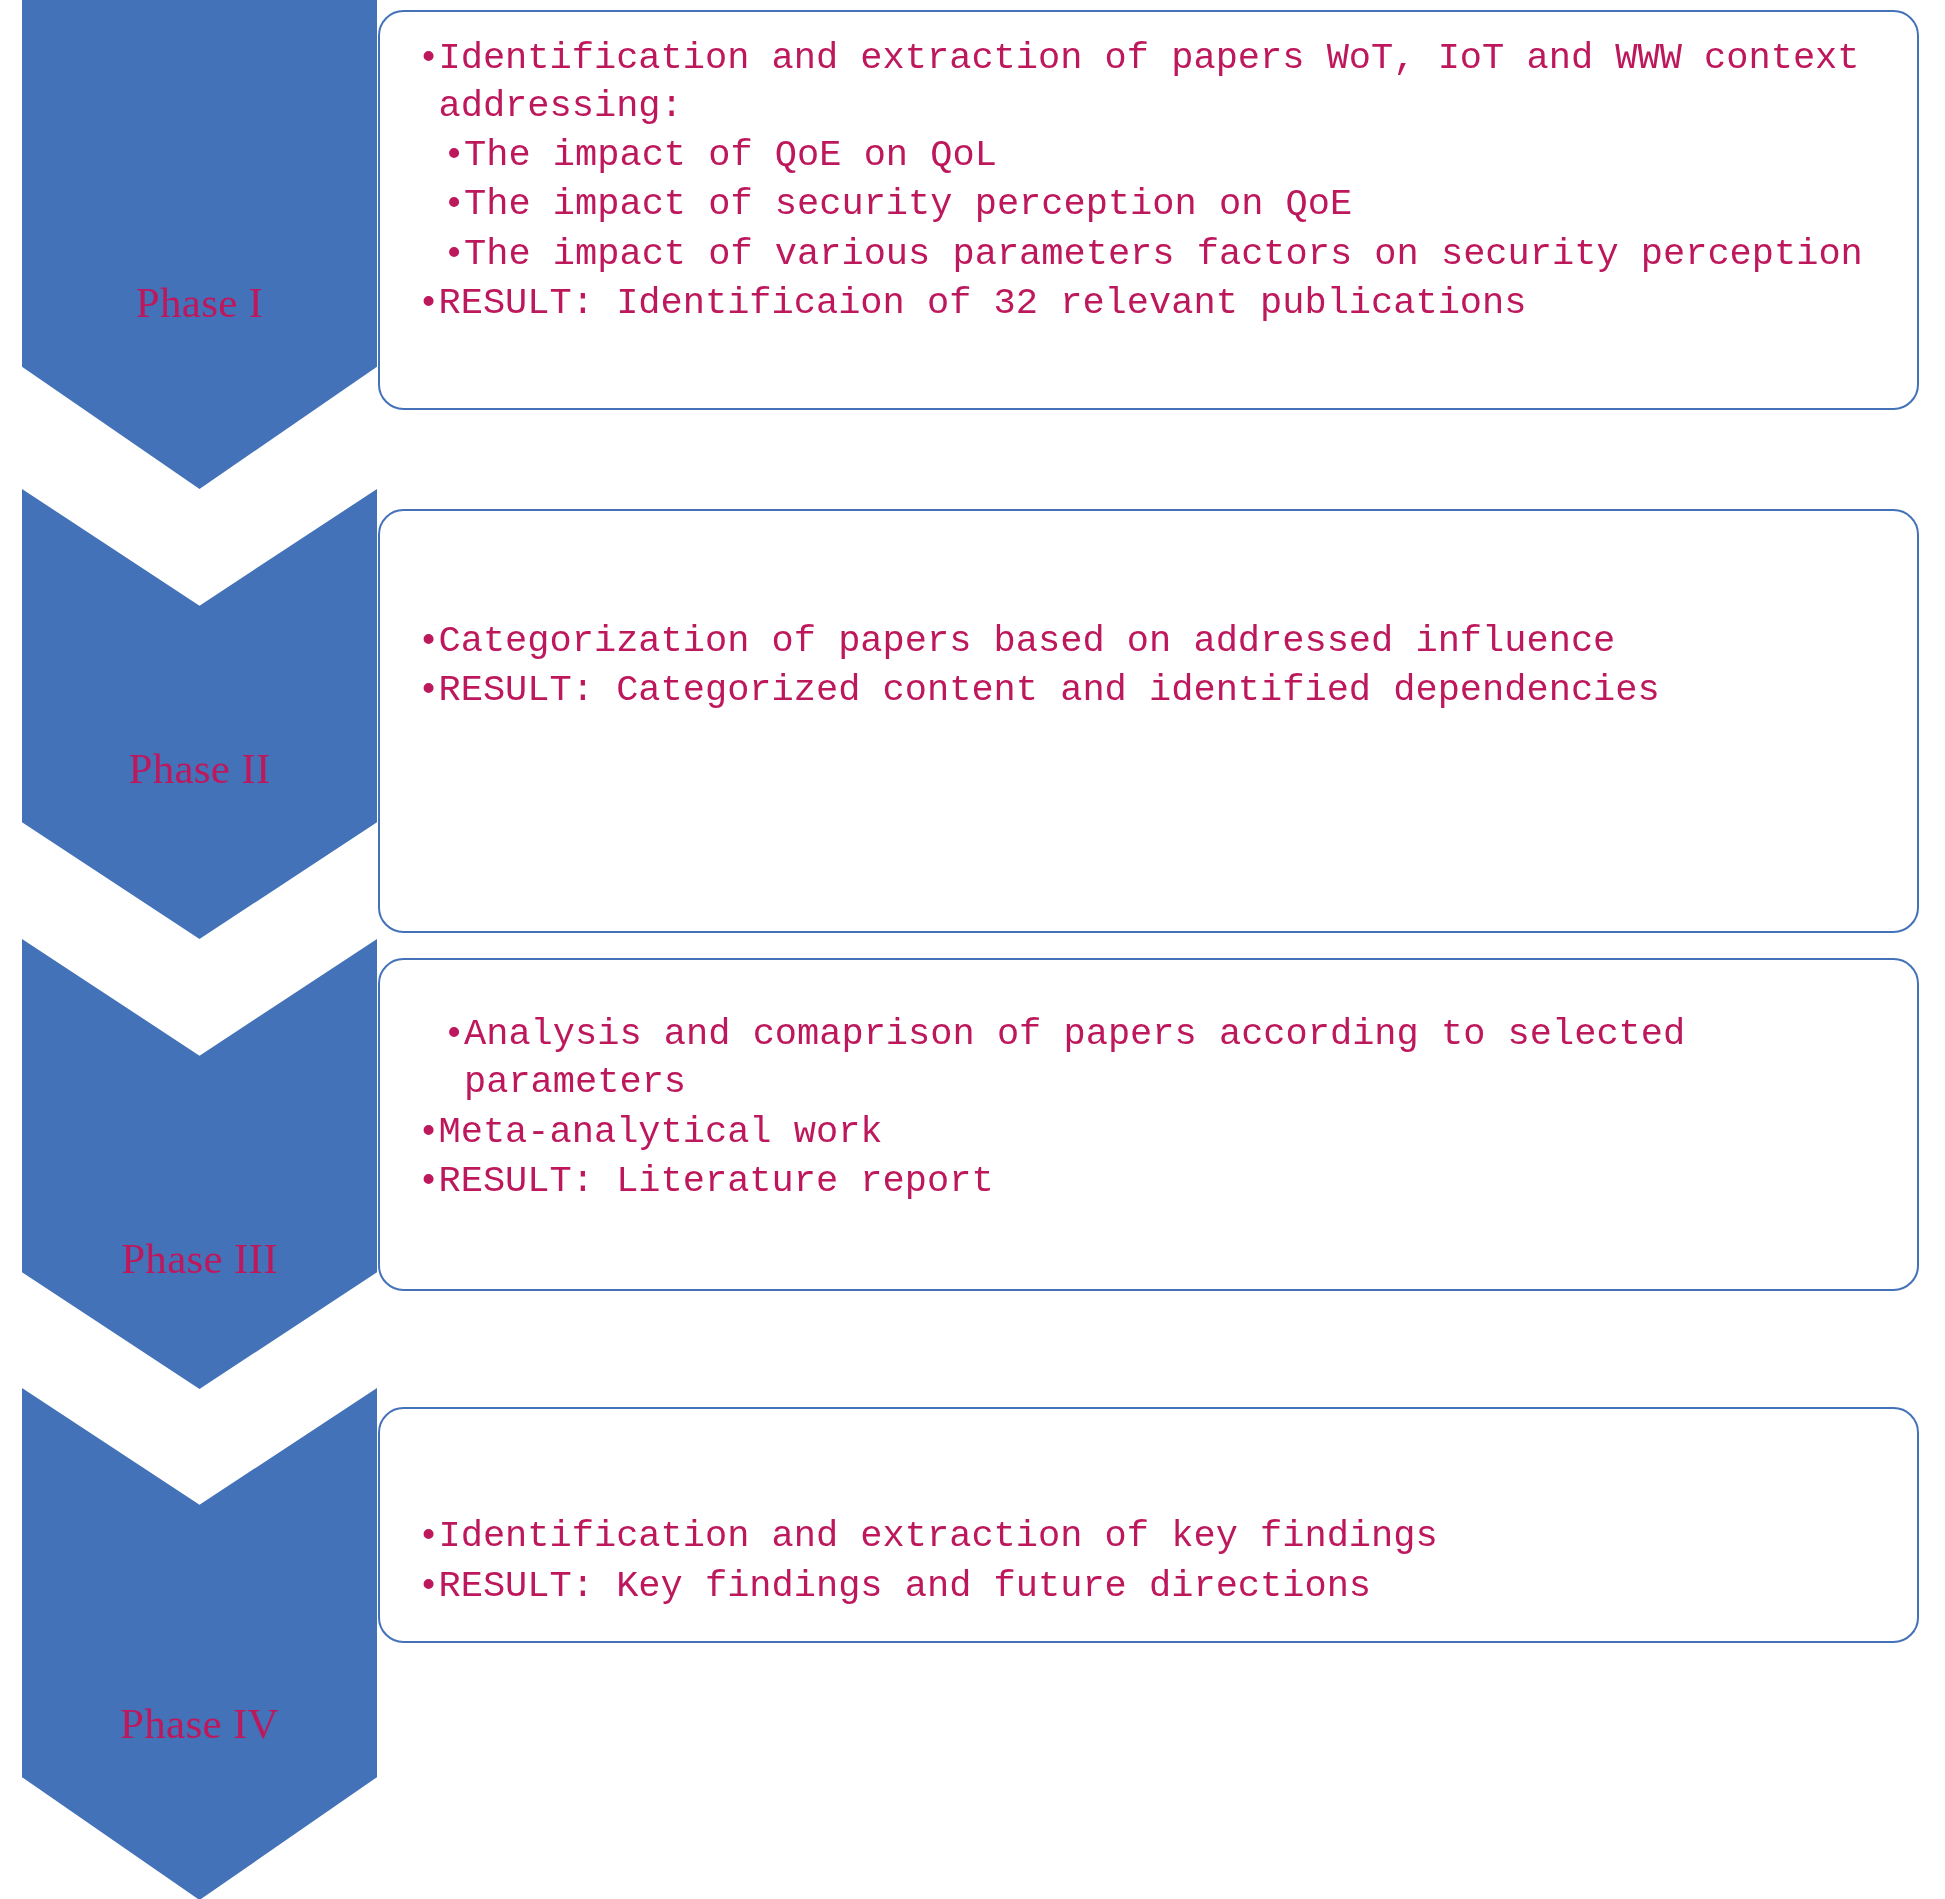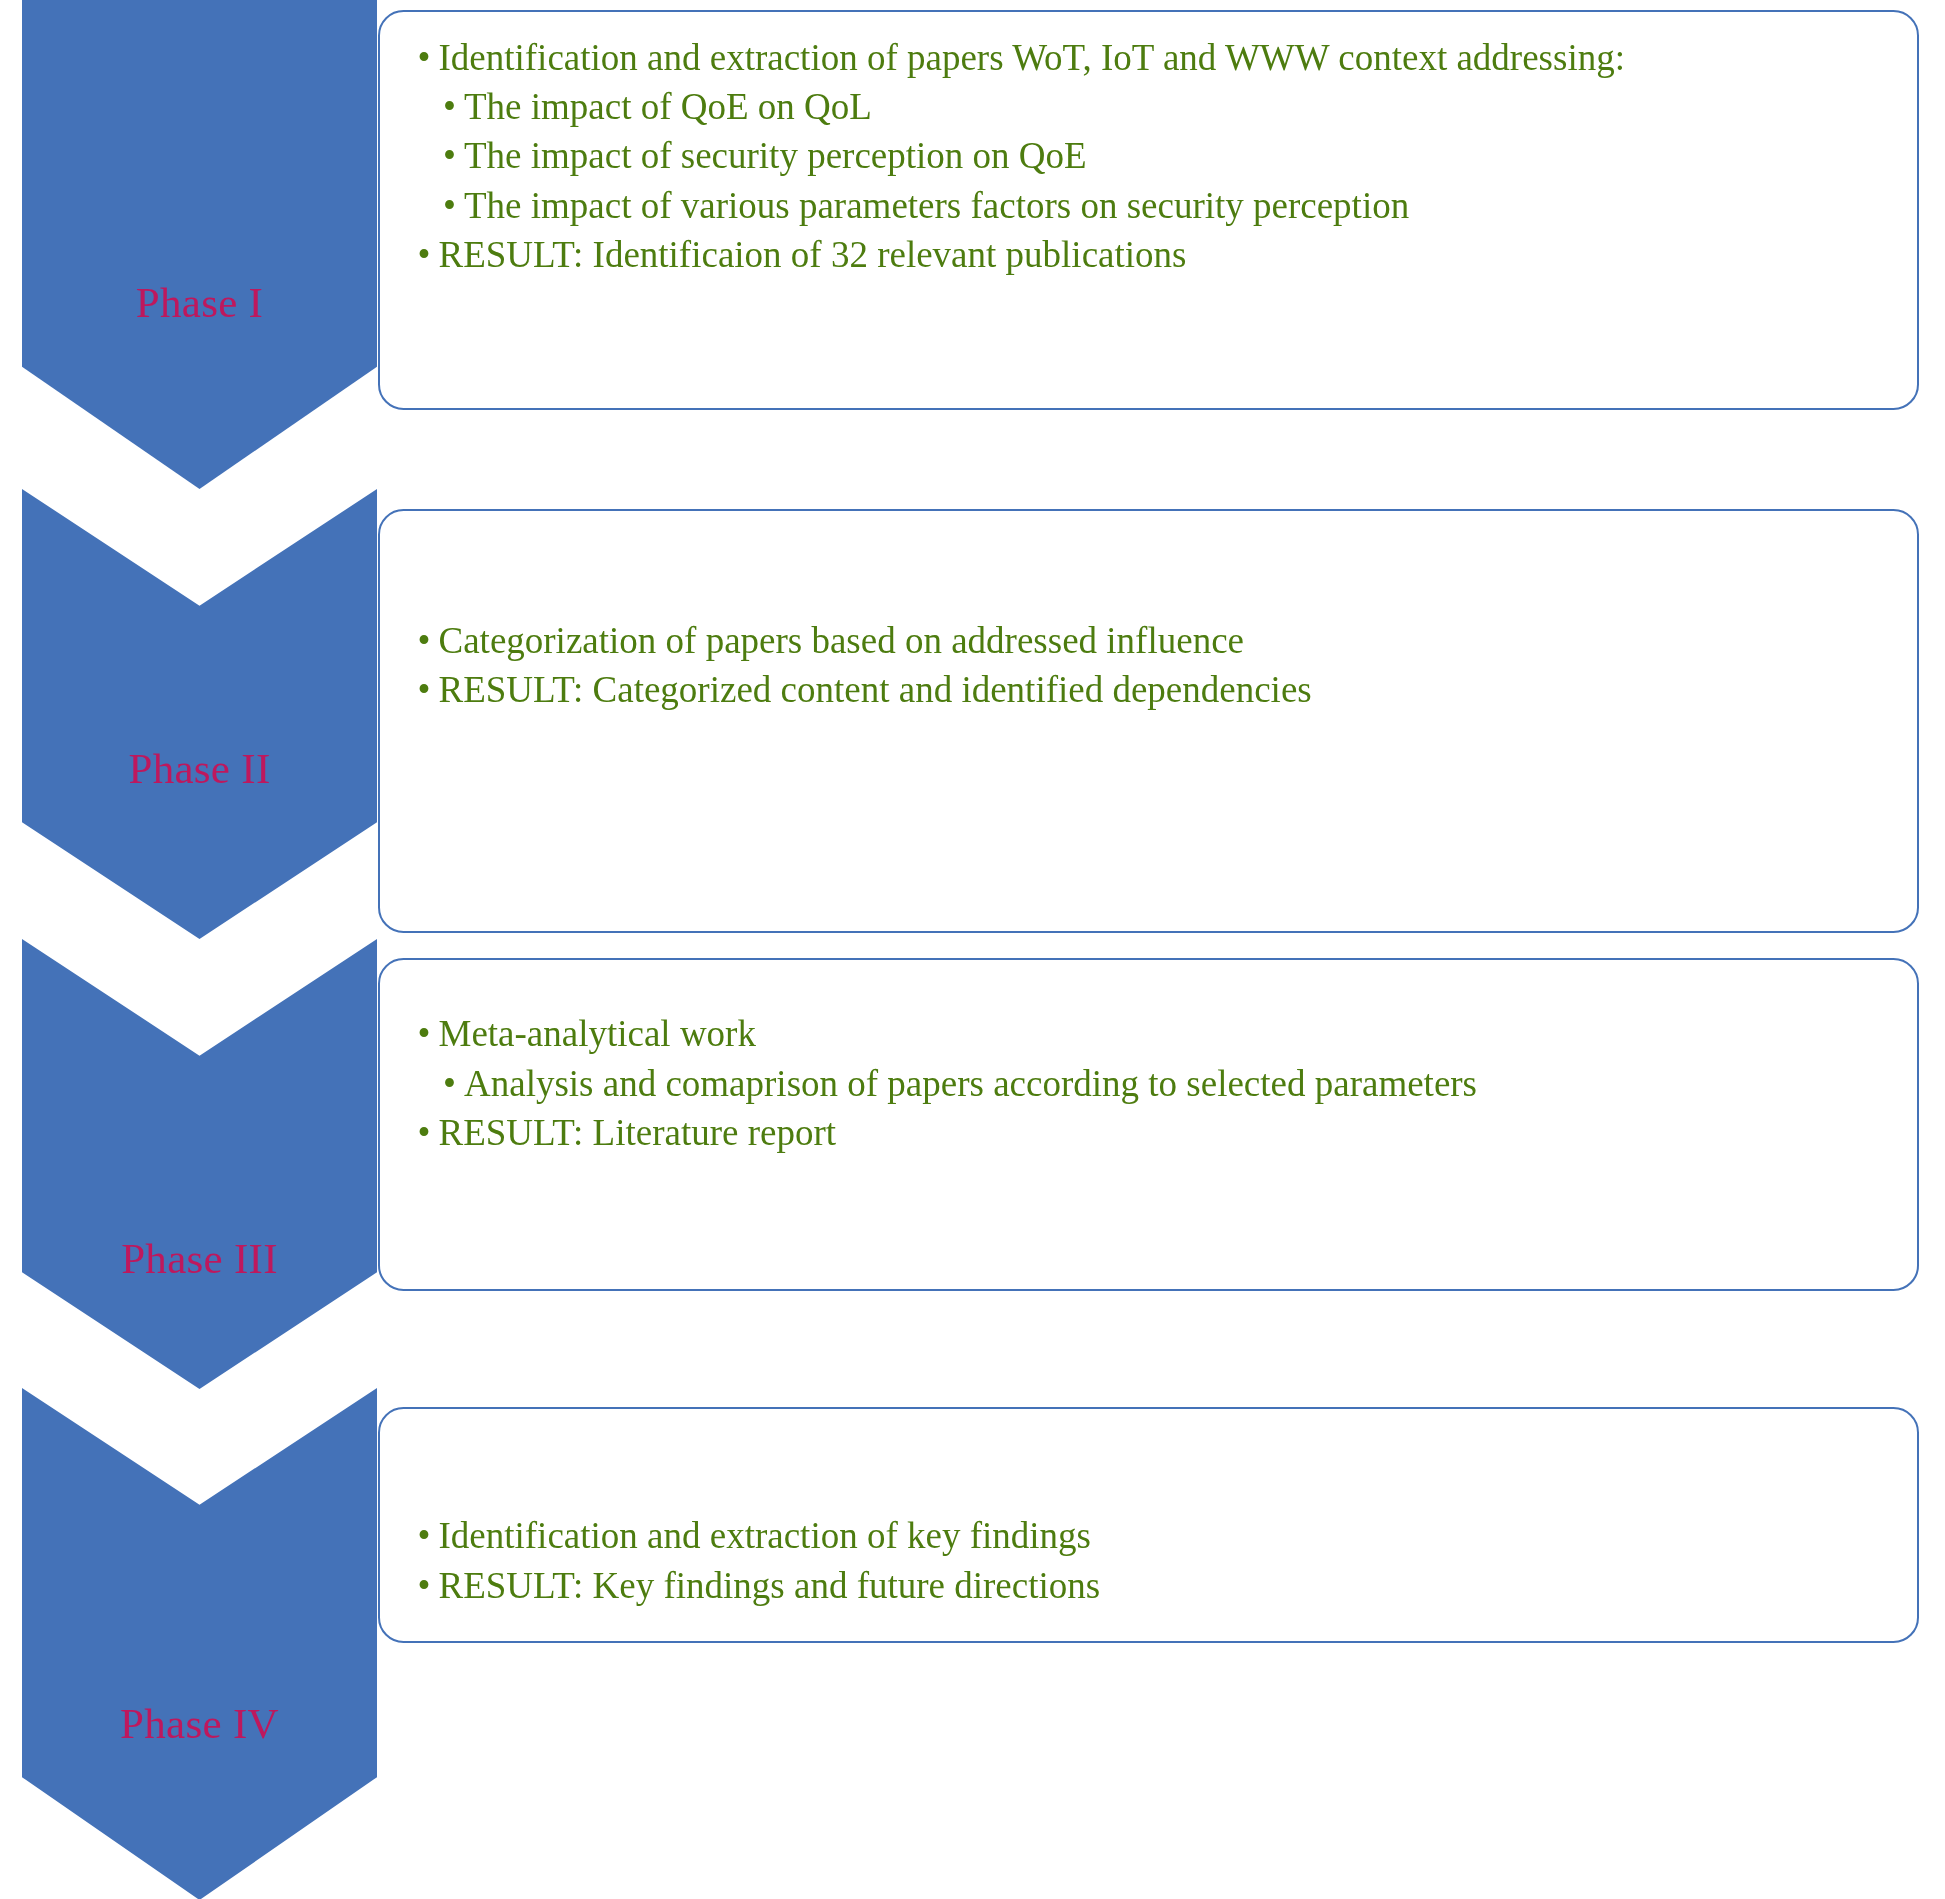--- a/index.html
+++ b/index.html
@@ -61,24 +61,24 @@
     position: absolute;
     left: 33px;
     right: 22px;
     top: 0;
   }
   .bullet {
     display: block;
     position: relative;
     font-size: 37px;
     line-height: 1.30;
-    color: #4d7c0f;
+    color: #be185d;
     padding-left: 25.5px;
     margin: 0 0 1.1px 0;
-    font-family: Liberation Serif, serif;
+    font-family: Liberation Mono, monospace;
   }
   .bullet.level2 {
     padding-left: 51px;
   }
   .bullet::before {
     content: "\2022";
     position: absolute;
     left: 4.4px;
     top: 0;
     font-size: 37px;
@@ -128,22 +128,22 @@
 
   <div class="phase-row" style="top:939px; height:450px;">
 
     <svg class="chevron" height="450" viewBox="0 0 640 810" preserveAspectRatio="none">
       <polygon points="0,0 320,210 640,0 640,600 320,810 0,600" fill="#4472b8"></polygon>
     </svg>
     <div class="chevron-label" style="top:247px;margin-top:48px;">Phase III</div>
 
     <div class="box" style="top:19.4px; height:333px;">
       <div class="bullets" style="top:50px;">
+        <span class="bullet level2">Analysis and comaprison of papers according to selected parameters</span>
         <span class="bullet">Meta-analytical work</span>
-        <span class="bullet level2">Analysis and comaprison of papers according to selected parameters</span>
         <span class="bullet">RESULT: Literature report</span>
       </div>
     </div>
   </div>
 
   <div class="phase-row" style="top:1388px; height:512px;">
 
     <svg class="chevron" height="512" viewBox="0 0 640 921" preserveAspectRatio="none">
       <polygon points="0,0 320,210 640,0 640,700 320,921 0,700" fill="#4472b8"></polygon>
     </svg>

